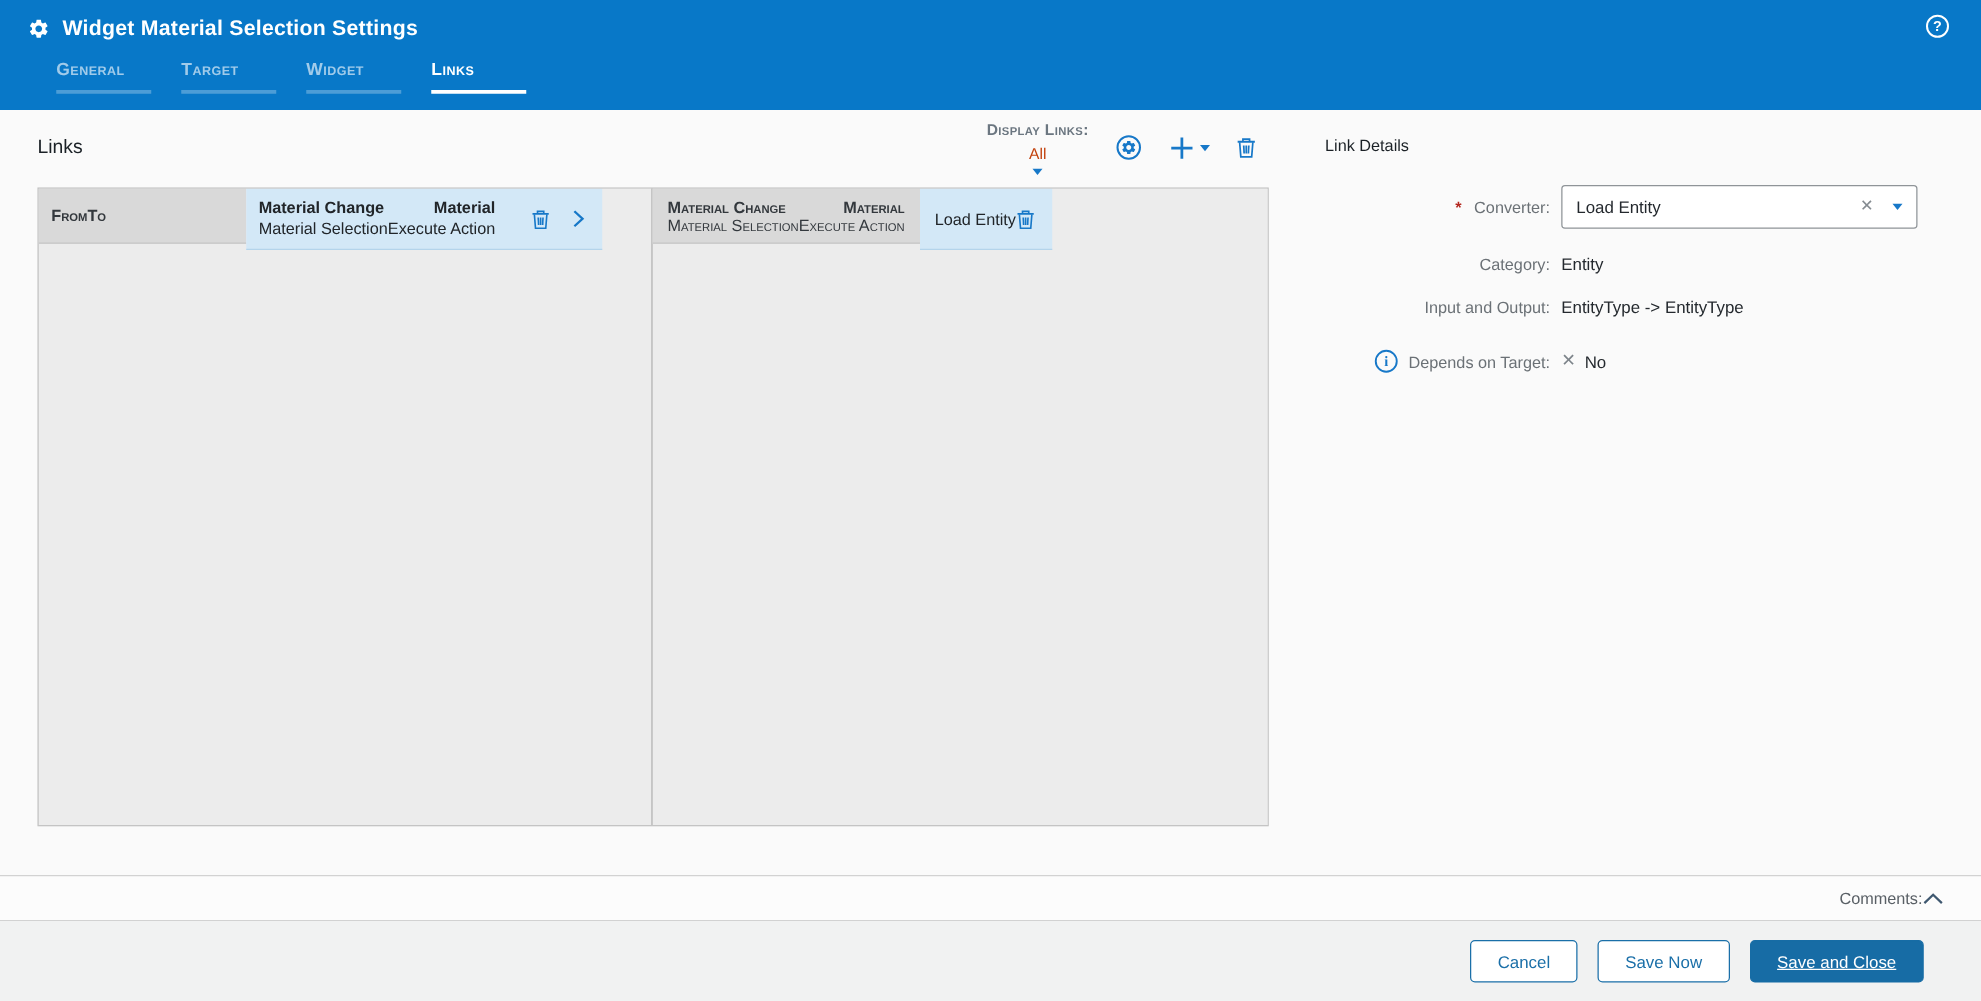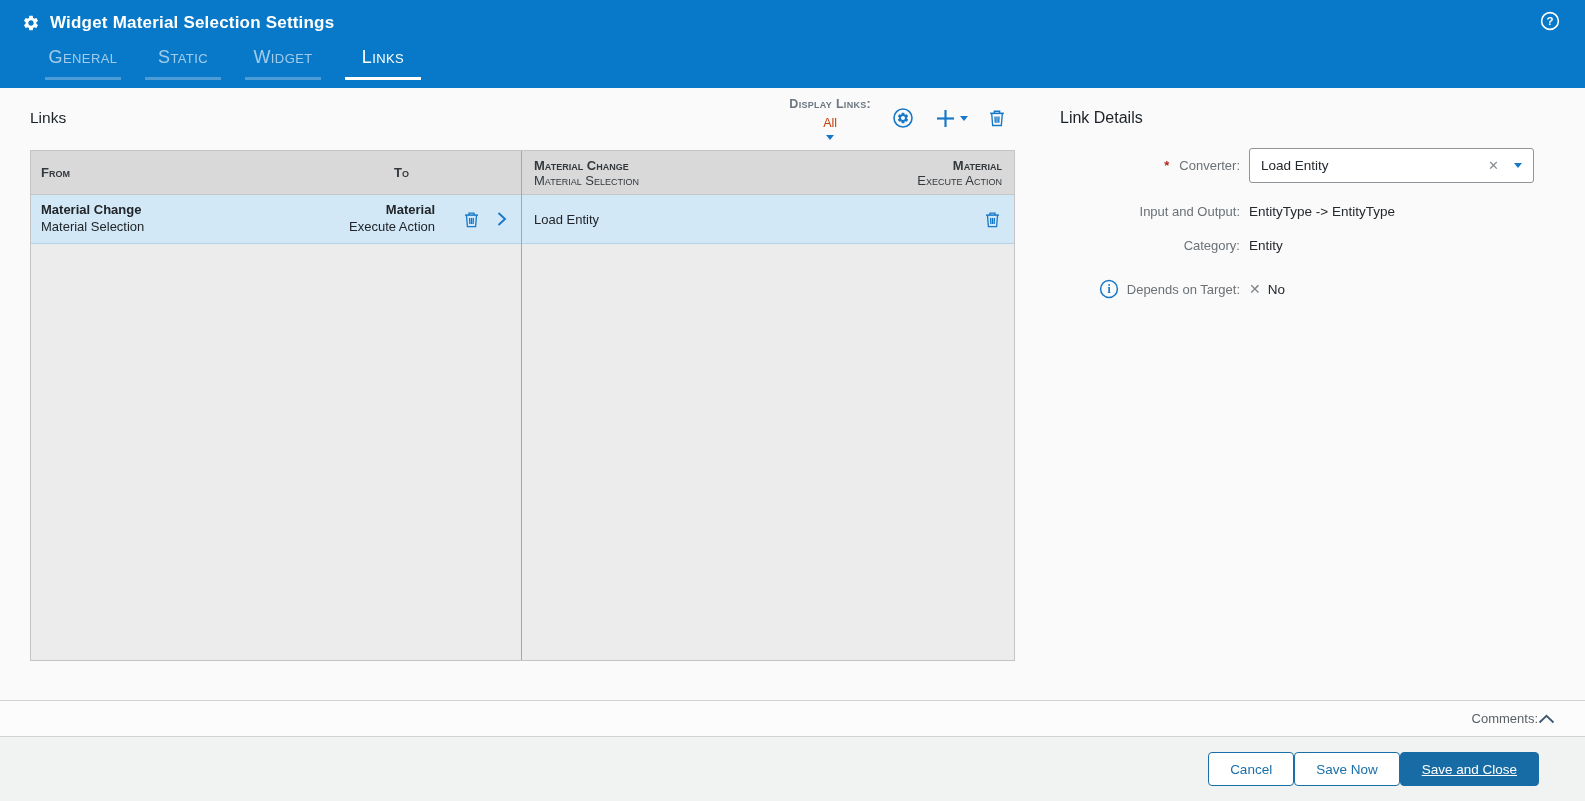--- a/index.html
+++ b/index.html
@@ -9,57 +9,57 @@
     background:#fafafa; overflow:hidden;
     font-family:"Liberation Sans","DejaVu Sans",sans-serif;
     color:#24292e; font-size:13px;
   }
   
   .hdr { position:absolute; left:0; top:0; width:100%; height:88px; background:#0878c8; }
   .hdr-title-row { display:flex; align-items:center; gap:10px; padding:13px 0 0 22px; }
   .hdr-title { color:#fff; font-size:17px; font-weight:600; letter-spacing:.2px; }
   .help-btn { position:absolute; right:25px; top:11px; cursor:pointer; }
   .tabs { position:absolute; left:45px; top:47px; display:flex; }
-  .tab { width:76px; margin-right:24px; text-align:center; padding-bottom:9px;
-         font-size:18px; letter-spacing:.4px; color:rgba(255,255,255,.62);
-         border-bottom:3px solid rgba(255,255,255,.28); cursor:pointer; font-variant:small-caps; font-weight:400;}
+  .tab { width:76px; margin-right:24px; padding-bottom:9px;
+         font-size:14px; letter-spacing:.4px; color:rgba(255,255,255,.62);
+         border-bottom:3px solid rgba(255,255,255,.28); cursor:pointer; font-variant:small-caps; font-weight:700;}
   .tab.active { color:#fff; border-bottom-color:#fff; }
   
   .links-title { position:absolute; left:30px; top:109px; font-size:15.5px; color:#1b2126; }
   .toolbar { position:absolute; top:104px; right:580px; height:28px; display:flex; align-items:center; gap:21px; }
   .display-links { display:flex; align-items:center; gap:5px; cursor:pointer;flex-direction:column; }
   .dl-label { font-variant:small-caps; font-weight:600; font-size:12.5px; color:#6b7680; letter-spacing:.3px;}
   .dl-value { font-size:12.5px; color:#c2410c; }
   .caret-down { width:0; height:0; border-left:4.5px solid transparent; border-right:4.5px solid transparent;
                 border-top:5.5px solid #1778c8; display:inline-block; }
   .tool-icon { cursor:pointer; display:flex; align-items:center; gap:4px; }
   
   .tables { position:absolute; left:30px; top:150px; width:985px; height:511px;
             border:1px solid #c4c4c4; display:flex; background:#ececec; }
-  .tbl { display:flex; flex-direction:column; }
+  .tbl { display:flex; flex-direction:row; }
   .tbl-left { width:491px; border-right:1px solid #a6a6a6; }
   .tbl-right { flex:1; }
   .thead { height:44px; background:#d9d9d9; display:flex; align-items:center;
            border-bottom:1px solid #c6c6c6; color:#33383d; font-variant:small-caps; font-weight:600; font-size:13px; }
   .h-from { flex:1; padding-left:10px; }
   .h-to { padding-right:112px; }
   .h-left2 { flex:1; padding-left:12px; }
   .h-right2 { text-align:right; padding-right:12px; }
   .bold { font-weight:700; }
   .normal { font-weight:400; }
   .trow { height:49px; display:flex; align-items:center; background:#d3e8f7;
           border-bottom:1px solid #b4d4eb; cursor:pointer; }
   .c-from { flex:1; padding-left:10px; line-height:1.28; font-size:13px; color:#212529; }
   .c-to { text-align:right; line-height:1.28; font-size:13px; color:#212529; }
   .c-icons { width:86px; display:flex; justify-content:flex-end; align-items:center; gap:17px; padding-right:14px; }
   .c-name { flex:1; padding-left:12px; font-size:13px; color:#212529; }
   .c-del { padding-right:14px; display:flex; align-items:center; }
   .tbody { flex:1; background:#ececec; }
   
-  .details-title { position:absolute; left:1060px; top:109px; font-size:16px; color:#1b2126; }
+  .details-title { position:absolute; left:1060px; top:109px; font-size:13px; color:#1b2126; }
   .form { position:absolute; left:1045px; top:148px; width:500px; }
   .frow { display:flex; align-items:center; margin-bottom:17px; }
   .frow.static { margin-bottom:12px; min-height:22px; }
   .flabel { width:204px; flex:none; display:flex; justify-content:flex-end; align-items:center;
             gap:8px; padding-right:9px; color:#6b7176; font-size:13px; text-align:right; }
   .req { color:#b3261e; font-weight:700; margin-right:2px; }
   .combo { width:285px; height:35px; background:#fff; border:1px solid #8f9498; border-radius:3px;
            display:flex; align-items:center; padding:0 11px; cursor:pointer; }
   .combo-text { flex:1; font-size:13.5px; color:#24292e; }
   .combo-x { color:#868c92; font-family:"DejaVu Sans",sans-serif; font-size:13px; margin-right:15px; cursor:pointer; }
@@ -70,21 +70,21 @@
   .x-gray { color:#7d848a; font-family:"DejaVu Sans",sans-serif; font-size:14px; }
   .row-depends { margin-top:22px; }
   
   .comments { position:absolute; left:0; top:700px; width:100%; height:37px; background:#fcfcfc;
               border-top:1px solid #d2d2d2; border-bottom:1px solid #d2d2d2;
               display:flex; align-items:center; justify-content:flex-end;
               padding:0 30px 0 38px; cursor:pointer; }
   .comments-label { font-size:13px; color:#5a6066; }
   
   .footer { position:absolute; left:0; top:737px; width:100%; height:64px; background:#f1f2f2;
-            display:flex; justify-content:flex-end; align-items:flex-start; padding:15px 46px 0 0; }
+            display:flex; justify-content:flex-end; align-items:flex-start; gap:16px; padding:15px 46px 0 0; }
   .btn { height:34px; padding:0 21px; border-radius:4px; font-size:13.5px; font-family:inherit;
          border:1px solid #1a6fa8; background:#fff; color:#1a6fa8; cursor:pointer;
          display:flex; align-items:center; }
   .btn.primary { background:#176ca5; border-color:#176ca5; color:#fff;text-decoration:underline; }
 </style>
 </head>
 <body>
 
 <div id="app">
 
@@ -98,21 +98,21 @@
       <span class="hdr-title">Widget Material Selection Settings</span>
     </div>
     <span class="help-btn">
       <svg width="20" height="20" viewBox="0 0 20 20">
           <circle cx="10" cy="10" r="8.4" fill="none" stroke="#fff" stroke-width="1.6"></circle>
           <text x="10" y="14" text-anchor="middle" font-size="11.5" font-weight="bold" fill="#fff" font-family="Liberation Sans, DejaVu Sans, sans-serif">?</text>
         </svg>
     </span>
     <div class="tabs">
       <div class="tab">General</div>
-      <div class="tab">Static</div>
+      <div class="tab">Target</div>
       <div class="tab">Widget</div>
       <div class="tab active">Links</div>
     </div>
   </div>
 
   <div class="links-title">Links</div>
 
   <div class="toolbar">
     <div class="display-links">
       <span class="dl-label">Display Links:</span>
@@ -220,26 +220,26 @@
         <span class="req">*</span>
         <span>Converter:</span>
       </span>
       <div class="combo">
         <span class="combo-text">Load Entity</span>
         <span class="combo-x">✕</span>
         <span class="caret-down"></span>
       </div>
     </div>
     <div class="frow static">
+      <span class="flabel">Category:</span>
+      <span class="fvalue">Entity</span>
+    </div>
+    <div class="frow static">
       <span class="flabel">Input and Output:</span>
       <span class="fvalue">EntityType -&gt; EntityType</span>
-    </div>
-    <div class="frow static">
-      <span class="flabel">Category:</span>
-      <span class="fvalue">Entity</span>
     </div>
     <div class="frow static row-depends">
       <span class="flabel">
         <span style="display:flex;">
           <svg width="20" height="20" viewBox="0 0 20 20">
               <circle cx="10" cy="10" r="8.4" fill="none" stroke="#1778c8" stroke-width="1.5"></circle>
               <text x="10" y="14.2" text-anchor="middle" font-size="11.5" font-weight="bold" fill="#1778c8" font-family="Liberation Serif, DejaVu Serif, serif">i</text>
             </svg>
         </span>
         <span>Depends on Target:</span>

